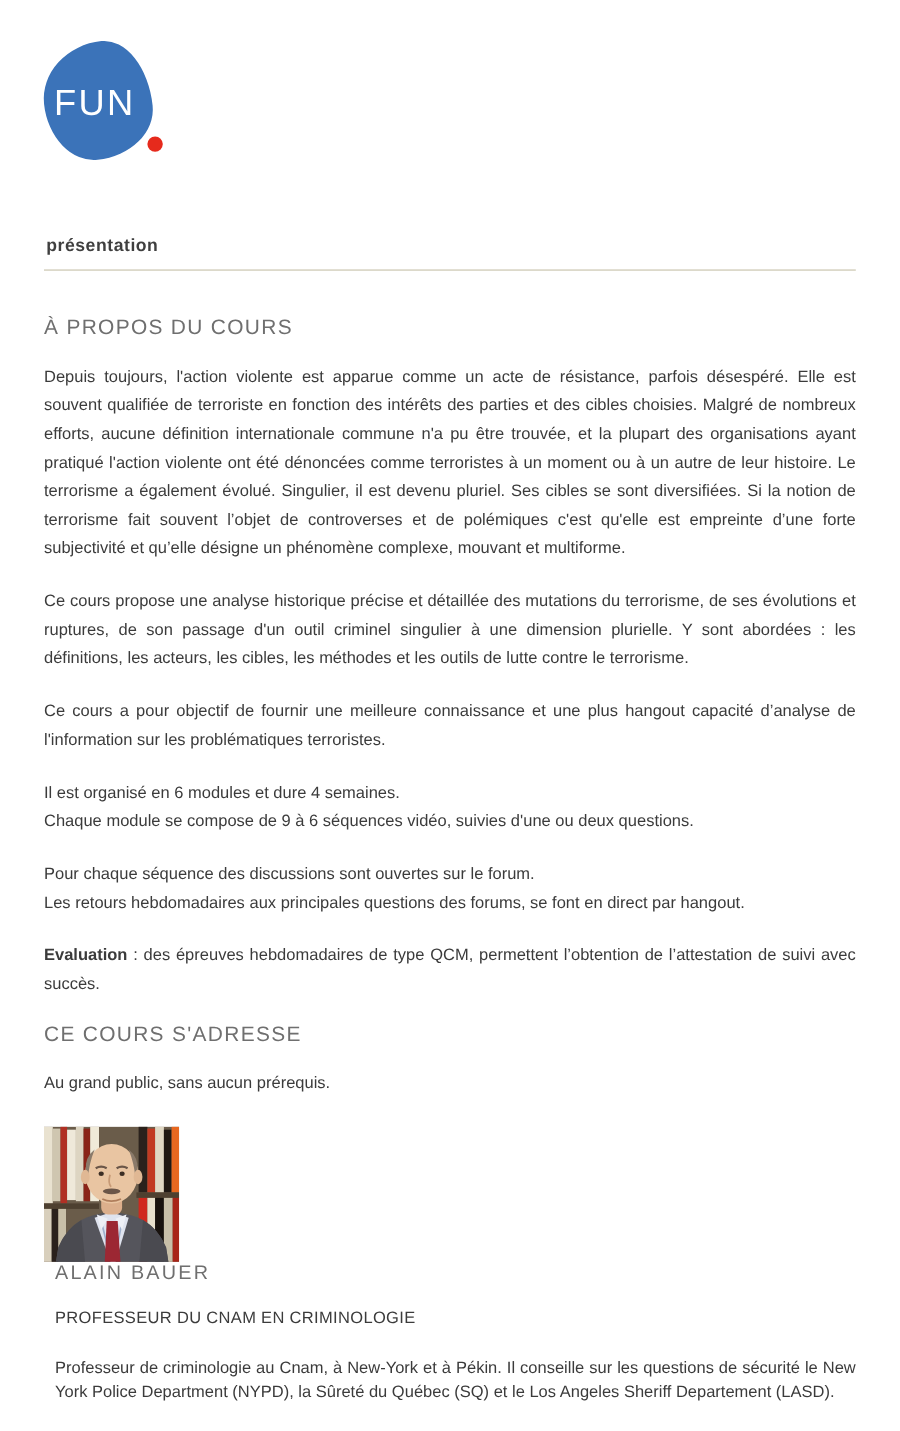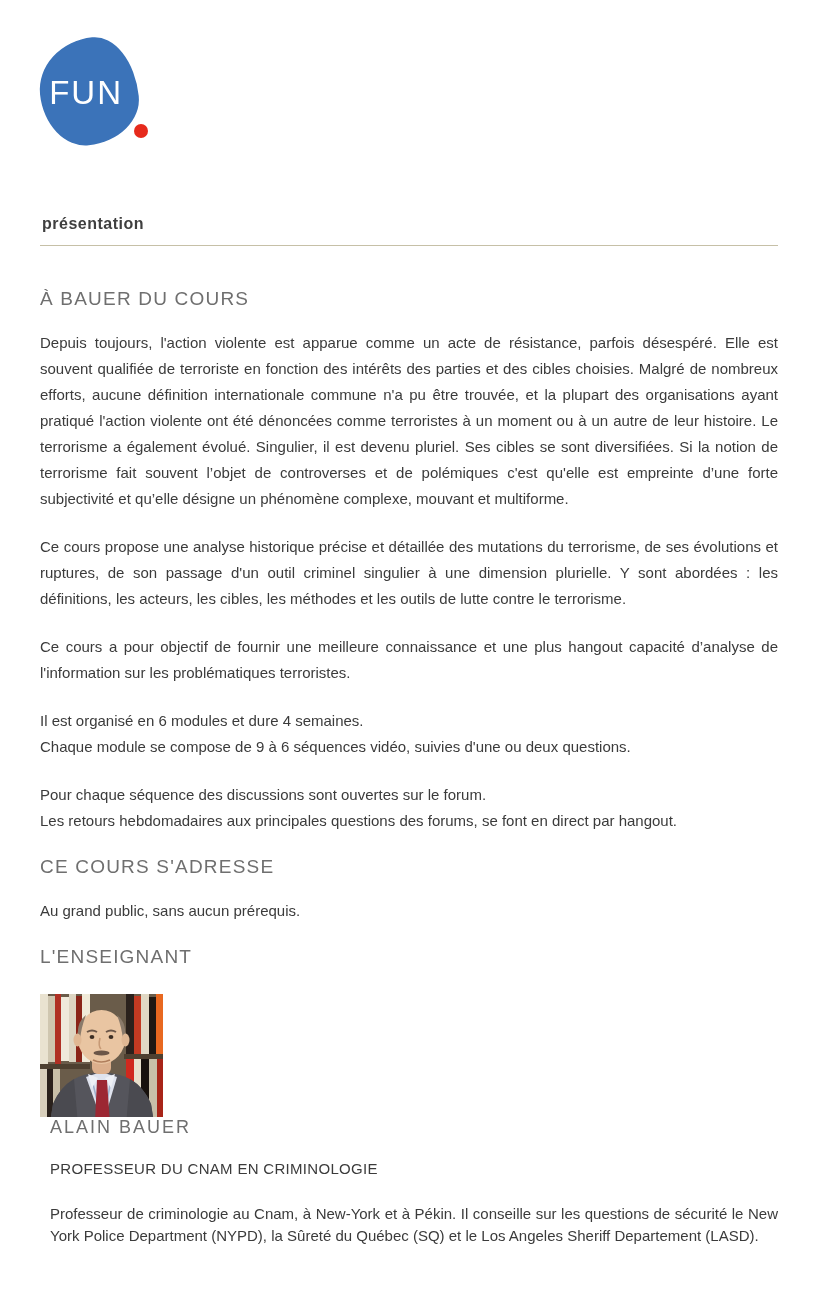--- a/index.html
+++ b/index.html
@@ -148,43 +148,43 @@
     </div>
     <span class="logo-dot"></span>
   </div>
 
   
   <span class="tab">présentation</span>
   <hr class="divider">
 
   
   <div class="section">
-    <h2 class="section-heading">À BAUER DU COURS</h2>
+    <h2 class="section-heading">À PROPOS DU COURS</h2>
     <p class="body-text">Depuis toujours, l'action violente est apparue comme un acte de résistance, parfois désespéré. Elle est souvent qualifiée de terroriste en fonction des intérêts des parties et des cibles choisies. Malgré de nombreux efforts, aucune définition internationale commune n'a pu être trouvée, et la plupart des organisations ayant pratiqué l'action violente ont été dénoncées comme terroristes à un moment ou à un autre de leur histoire. Le terrorisme a également évolué. Singulier, il est devenu pluriel. Ses cibles se sont diversifiées. Si la notion de terrorisme fait souvent l’objet de controverses et de polémiques c'est qu'elle est empreinte d’une forte subjectivité et qu’elle désigne un phénomène complexe, mouvant et multiforme.</p>
     <p class="body-text">Ce cours propose une analyse historique précise et détaillée des mutations du terrorisme, de ses évolutions et ruptures, de son passage d'un outil criminel singulier à une dimension plurielle. Y sont abordées : les définitions, les acteurs, les cibles, les méthodes et les outils de lutte contre le terrorisme.</p>
     <p class="body-text">Ce cours a pour objectif de fournir une meilleure connaissance et une plus hangout capacité d’analyse de l'information sur les problématiques terroristes.</p>
     <p class="body-text no-justify">
       <span class="line">Il est organisé en 6 modules et dure 4 semaines.</span>
       <span class="line">Chaque module se compose de 9 à 6 séquences vidéo, suivies d'une ou deux questions.</span>
     </p>
     <p class="body-text no-justify">
       <span class="line">Pour chaque séquence des discussions sont ouvertes sur le forum.</span>
       <span class="line">Les retours hebdomadaires aux principales questions des forums, se font en direct par hangout.</span>
     </p>
+    <p class="body-text"><span class="bold-lead">Evaluation</span><span> : des épreuves hebdomadaires de type QCM, permettent l’obtention de l’attestation de suivi avec succès.</span></p>
   </div>
 
   
   <div class="section">
     <h2 class="section-heading">CE COURS S'ADRESSE</h2>
     <p class="body-text no-justify">Au grand public, sans aucun prérequis.</p>
   </div>
 
   
   <div class="section">
-    <h2 class="section-heading">L'ENSEIGNANT</h2>
 
     <div class="teacher-block">
       <div class="teacher-photo">
         <svg width="123" height="154" viewBox="0 0 123 154" xmlns="http://www.w3.org/2000/svg">
 
           <rect x="0" y="0" width="123" height="154" fill="#6a5c4a"></rect>
           <rect x="0" y="0" width="8" height="70" fill="#e9e2d0"></rect>
           <rect x="8" y="2" width="7" height="66" fill="#cfc6b0"></rect>
           <rect x="15" y="0" width="6" height="70" fill="#b03024"></rect>
           <rect x="21" y="3" width="8" height="64" fill="#efe9da"></rect>

